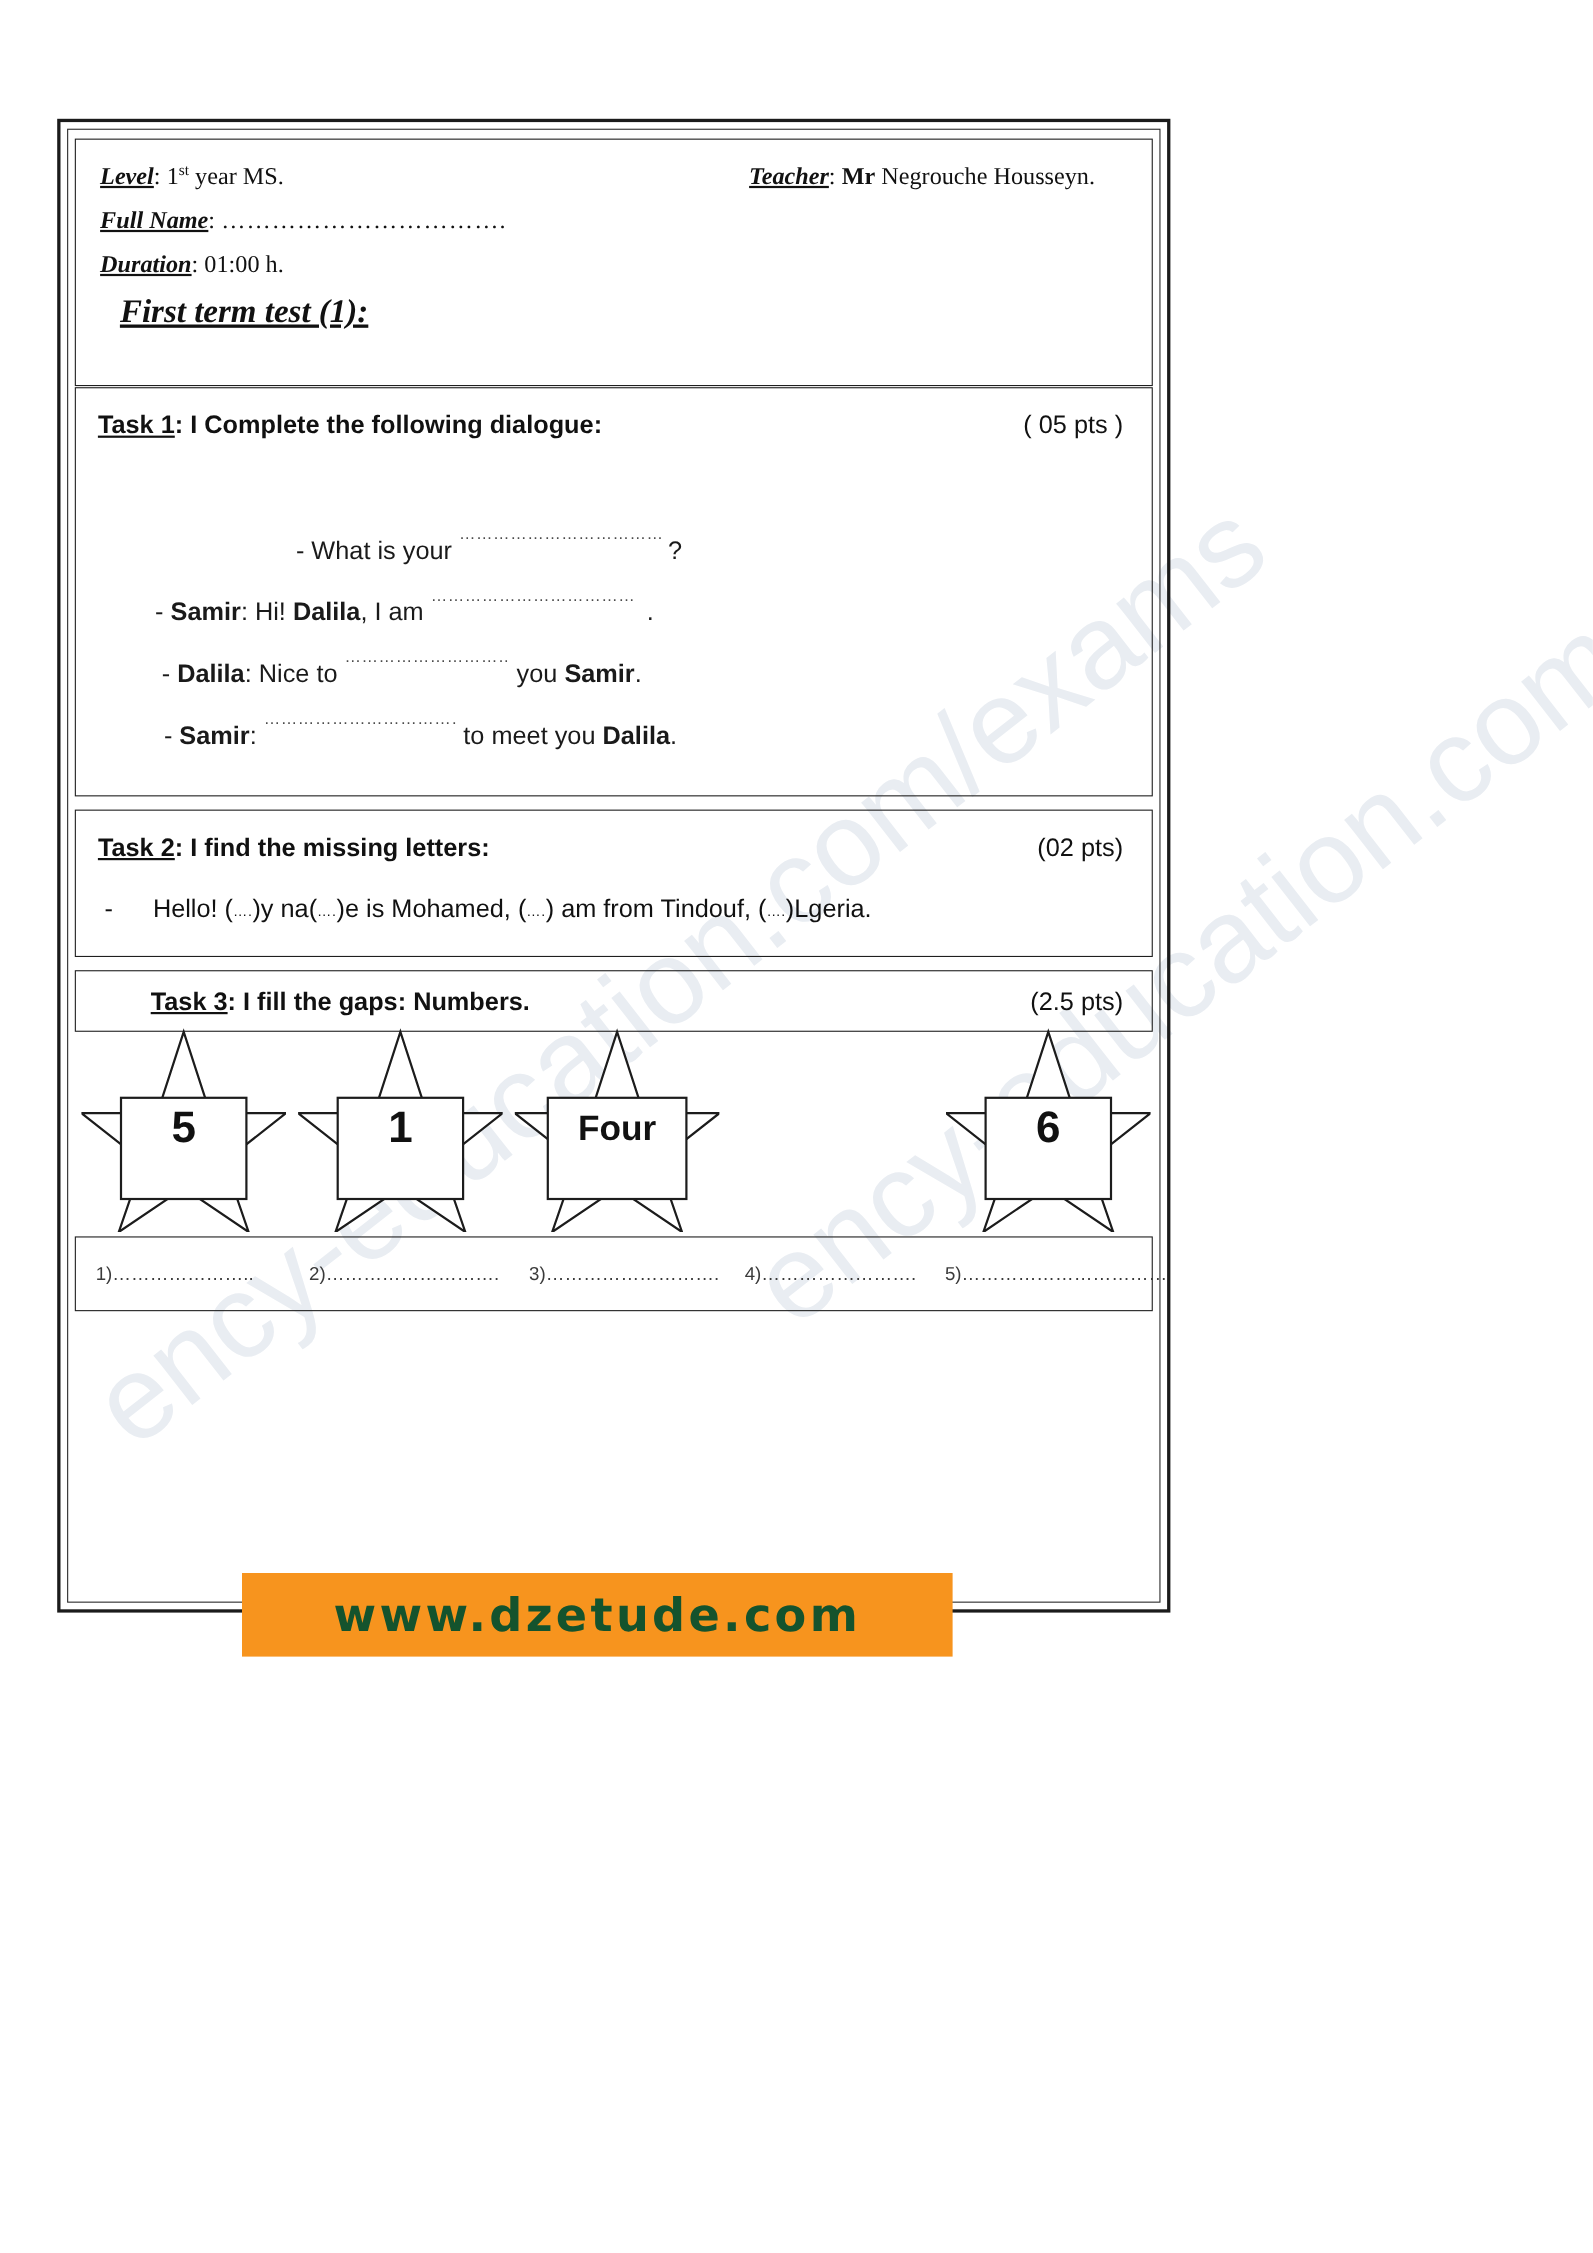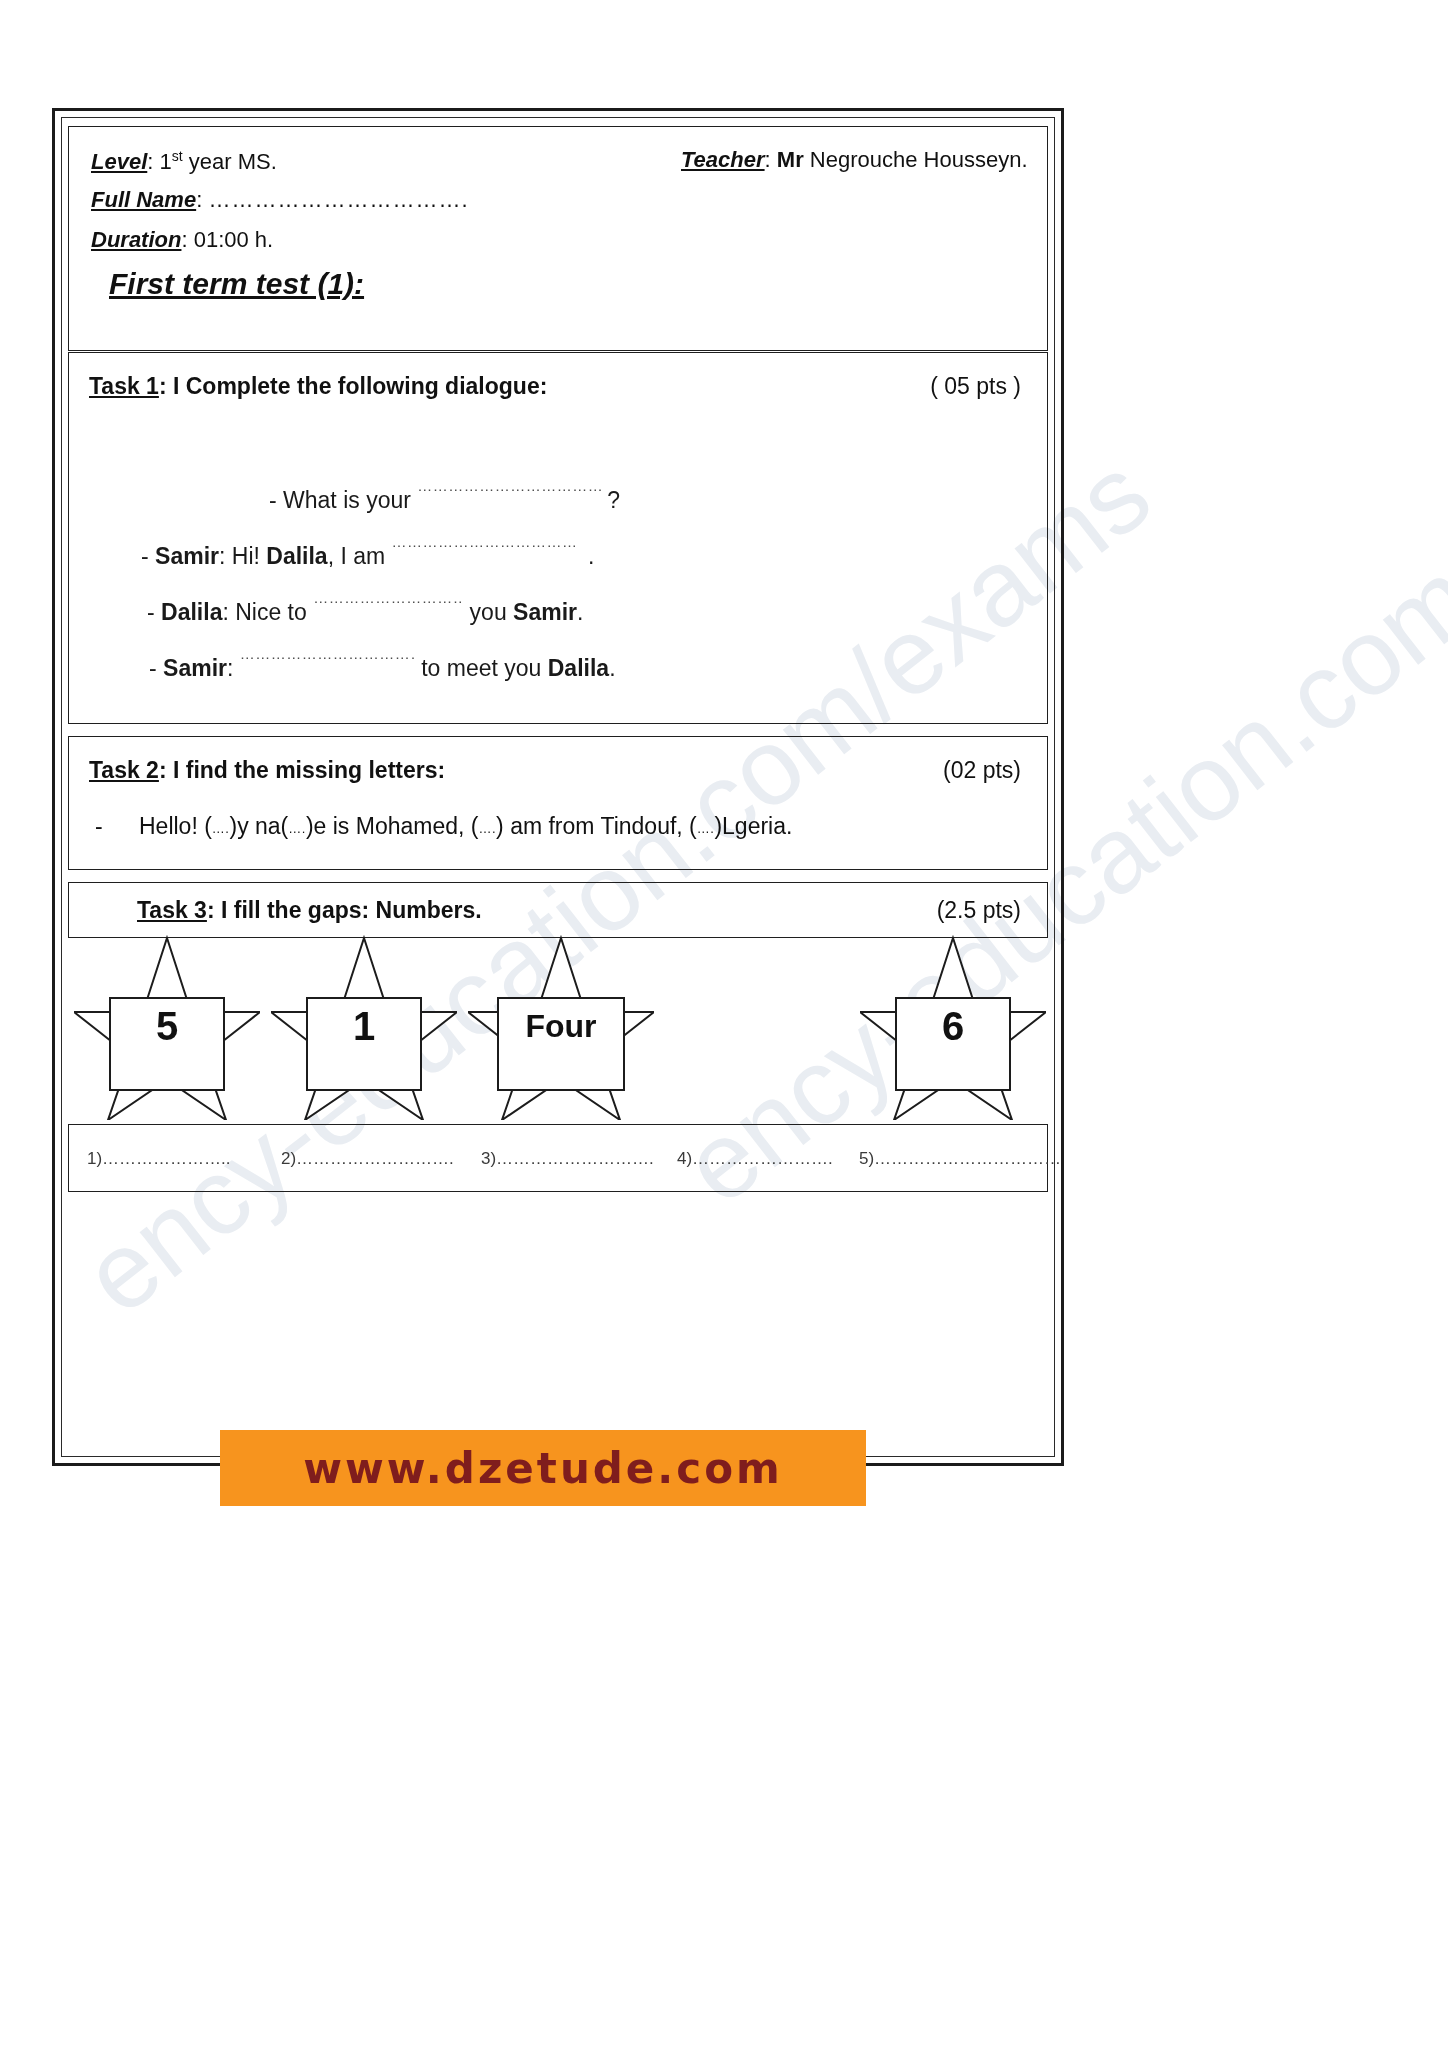--- a/index.html
+++ b/index.html
@@ -72,20 +72,21 @@
     background: transparent;
     z-index: 2;
   }
 
   
   .header-box {
     left: 68px;
     top: 126px;
     width: 980px;
     height: 225px;
+    font-family: Liberation Serif, serif;
   }
   .hdr-line {
     position: absolute;
     font-size: 22px;
     line-height: 1;
     white-space: nowrap;
   }
   .lbl {
     font-style: italic;
     font-weight: bold;
@@ -246,21 +247,21 @@
     top: 1430px;
     width: 646px;
     height: 76px;
     background: #f7941e;
     z-index: 5;
     display: flex;
     align-items: center;
     justify-content: center;
   }
   .footer-text {
-    color: #7f1d1d;
+    color: #14532d;
     font-size: 42px;
     font-weight: bold;
     letter-spacing: 3px;
     font-family: "DejaVu Sans", sans-serif;
   }
 </style>
 </head>
 <body>
 
 <div class="wm wm-1">ency-education.com/exams</div>

